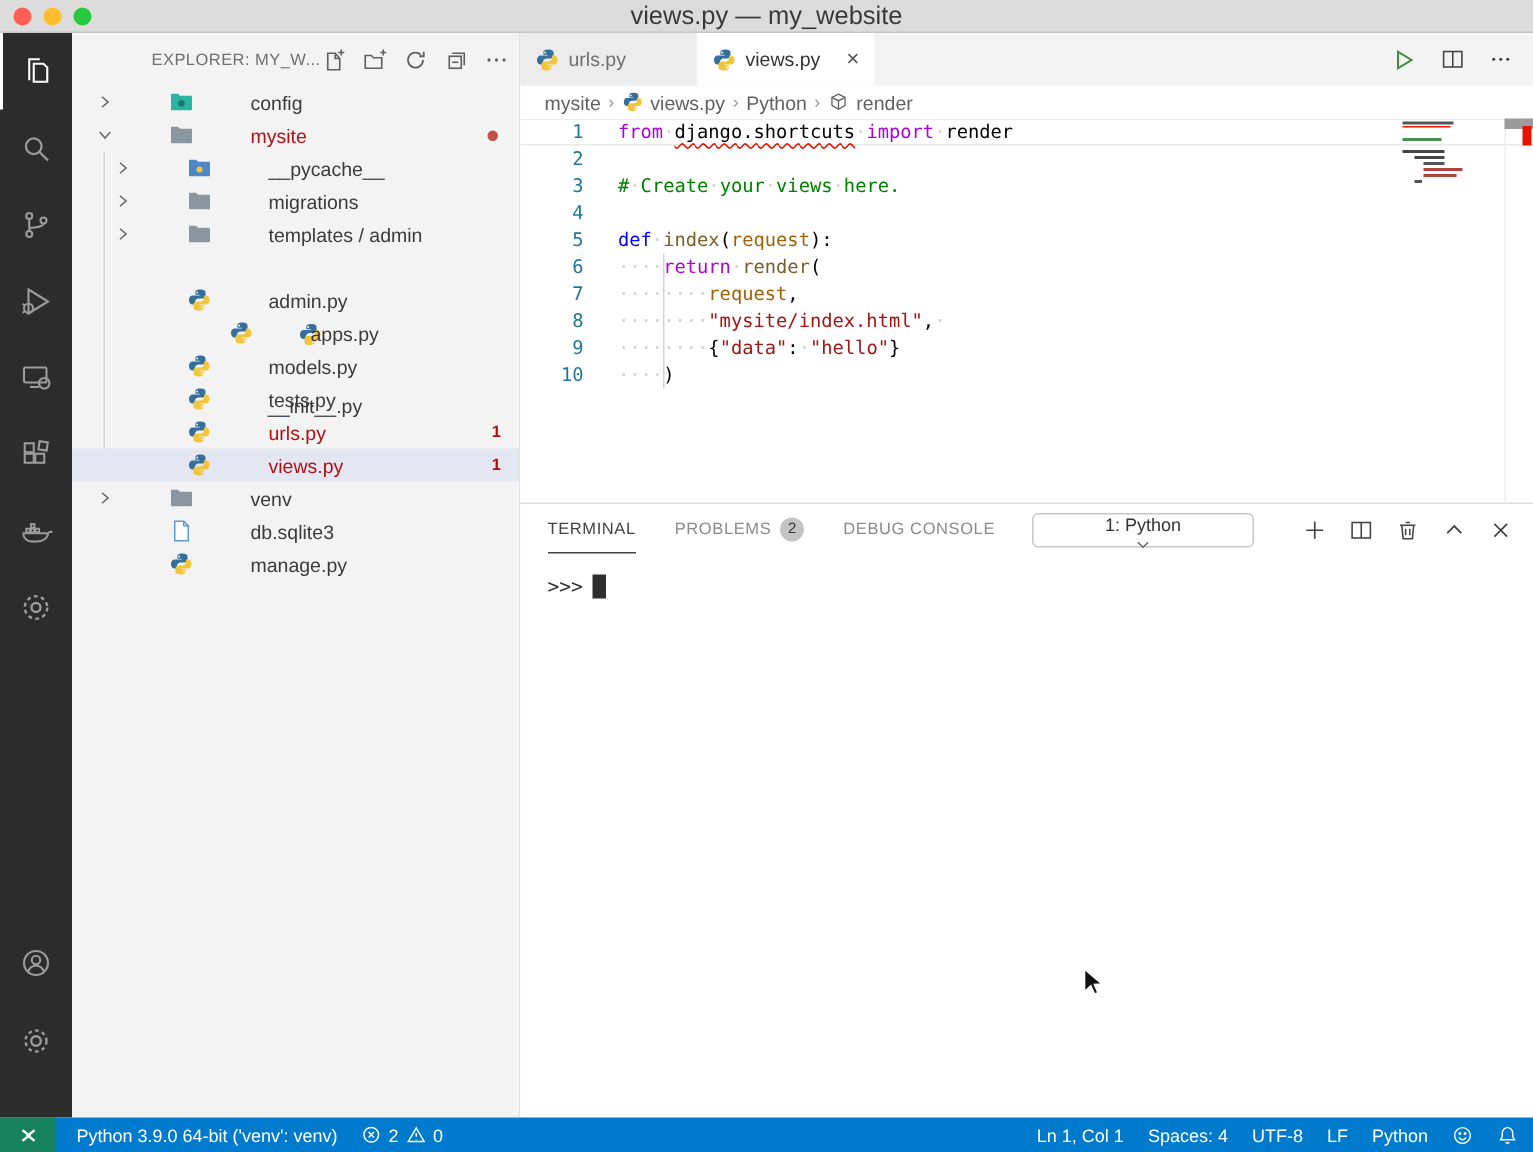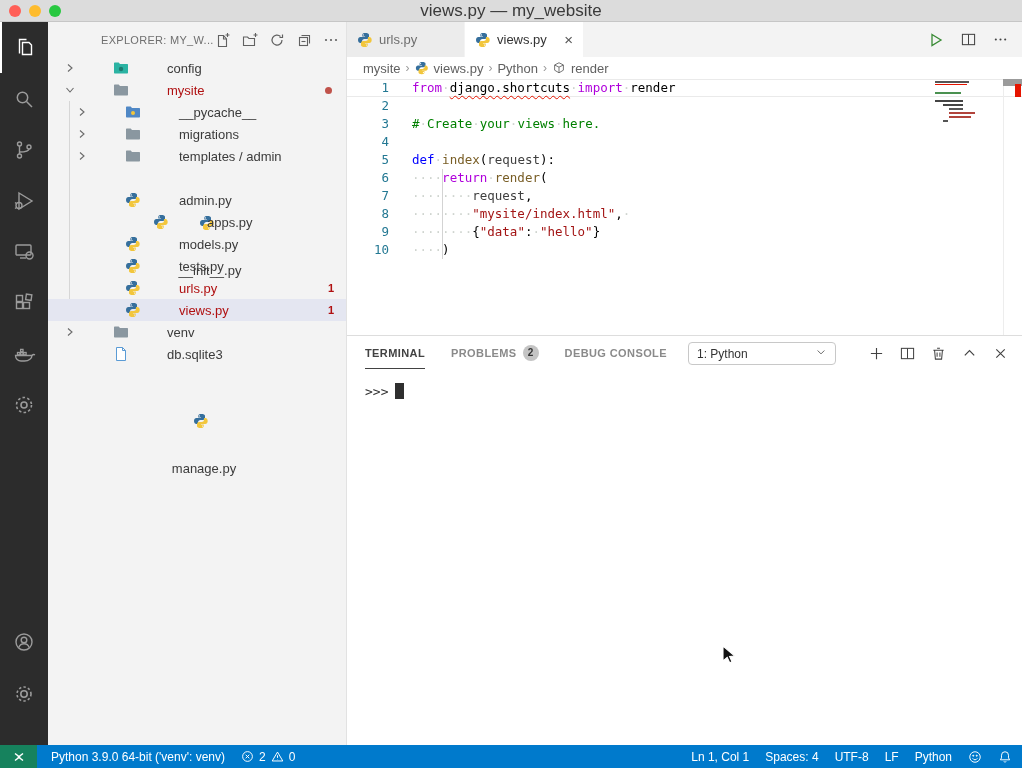--- a/index.html
+++ b/index.html
@@ -55,42 +55,42 @@
   #breadcrumb{height:22px;display:flex;align-items:center;gap:5px;font-size:13px;color:#616161;
     padding-left:16px;background:#fff;}
   #breadcrumb .sep{color:#9a9a9a;font-size:12px;}
   #breadcrumb .bic{display:flex;align-items:center;}
 
   #code{position:absolute;left:0;top:57px;width:675px;height:256px;background:#fff;}
   .code-line{display:flex;height:18px;line-height:18px;font-family:"DejaVu Sans Mono",monospace;font-size:12.5px;}
   .code-line.current{box-shadow:inset 0 1px 0 #eaeaea, inset 0 -1px 0 #eaeaea;}
   .ln{width:42px;text-align:right;color:#237893;flex:none;font-size:12.5px;}
   .lc{padding-left:23px;white-space:pre;}
-  .tk-kw{color:#af00db;}.tk-def{color:#0000ff;}.tk-fn{color:#795e26;}.tk-param{color:#404040;}
+  .tk-kw{color:#af00db;}.tk-def{color:#0000ff;}.tk-fn{color:#795e26;}.tk-param{color:#a16207;}
   .tk-cm{color:#008000;}.tk-str{color:#a31515;}.tk-pl{color:#000;}
   .tk-sq{color:#000;text-decoration:underline wavy #e51400;text-decoration-thickness:1px;text-underline-offset:3px;}
   .ws{color:#cfd4cf;}
   #indent-guide{position:absolute;left:95px;top:90px;height:90px;border-left:1px solid #d3d3d3;}
   #minimap{position:absolute;left:588px;top:0;width:70px;height:54px;}
   #minimap .mbar{position:absolute;height:2px;}
   #overview-sep{position:absolute;left:656px;top:0;height:256px;border-left:1px solid #ededed;}
   #scroll-thumb{position:absolute;left:656px;top:0;width:19px;height:7px;background:#9b9b9b;}
   #error-marker{position:absolute;left:668px;top:5px;width:6px;height:13px;background:#e51400;}
 
   
   #panel{position:absolute;left:0;bottom:0;width:675px;height:410px;border-top:1px solid #dddddd;background:#fff;}
   .panel-header{height:33px;display:flex;align-items:center;padding-left:18px;position:relative;}
   .ptab{font-size:11px;letter-spacing:.4px;color:#8a8a8a;margin-right:26px;height:33px;
-    display:flex;align-items:center;gap:6px;font-weight:bold;}
+    display:flex;align-items:center;gap:6px;}
   .ptab.active{color:#424242;box-shadow:inset 0 -1px 0 #424242;}
   .pbadge{width:16px;height:16px;border-radius:50%;background:#c4c4c4;color:#333;font-size:10px;
     display:flex;align-items:center;justify-content:center;letter-spacing:0;}
   .pdropdown{position:absolute;left:341px;top:6px;width:148px;height:23px;border:1px solid #c8c8c8;
     border-radius:4px;background:#fff;font-size:12px;color:#333;display:flex;align-items:center;
-    justify-content:space-between;padding:0 8px;}
+    justify-content:space-between;padding:0 8px;flex-direction:column;}
   .pdropdown .ddchev{color:#666;}
   .picons{position:absolute;right:14px;top:6px;height:23px;display:flex;gap:16px;align-items:center;}
   .picons .picon{display:flex;align-items:center;justify-content:center;}
   .pcontent{padding:14px 0 0 18px;display:flex;align-items:center;
     font-family:"DejaVu Sans Mono",monospace;font-size:13px;color:#333;}
   .cursor-block{width:9px;height:16px;background:#2f2f2f;margin-left:7px;}
 
   
   #statusbar{position:absolute;left:0;bottom:0;width:1022px;height:23px;background:#007acc;color:#fff;
     display:flex;align-items:center;font-size:12px;}
@@ -384,21 +384,21 @@
       <div class="tree-row" style="padding-left: 14px;">
         <span class="chev"></span>
         <span class="ticon">
           <svg viewBox="0 0 16 16" width="16" height="16">
             <path fill="#fff" stroke="#5a9bd5" d="M3.5 1.5h6l3 3v10h-9v-13z"></path>
             <path fill="none" stroke="#5a9bd5" d="M9.5 1.5v3h3"></path>
           </svg>
         </span>
         <span class="tlabel">db.sqlite3</span>
       </div>
-      <div class="tree-row" style="padding-left: 14px; flex-direction: column;">
+      <div class="tree-row" style="padding-left: 14px;">
         <span class="chev"></span>
         <span class="ticon">
           <svg viewBox="0 0 32 32" width="16" height="16">
             <path fill="#366f9c" d="M15.9 2c-3 0-5.4 1.1-5.4 3.6V9h5.6v1H6.8C4.2 10 2 12 2 16s2.2 6 4.8 6H10v-3.4C10 16 12.2 14 14.8 14h5c2.3 0 4.2-1.7 4.2-4V5.6C24 3.1 20.4 2 17.4 2h-1.5zm-3.1 2.6a1.3 1.3 0 110 2.6 1.3 1.3 0 010-2.6z"></path>
             <path fill="#f2c63c" d="M16.1 30c3 0 5.4-1.1 5.4-3.6V23h-5.6v-1h8.7c2.6 0 4.8-2 4.8-6s-2.2-6-4.8-6H22v3.4c0 2.6-2.2 4.6-4.8 4.6h-5C9.9 18 8 19.7 8 22v4.4C8 28.9 11.6 30 14.6 30h1.5zm3.1-2.6a1.3 1.3 0 110-2.6 1.3 1.3 0 010 2.6z"></path>
           </svg>
         </span>
         <span class="tlabel">manage.py</span>
       </div>
     </div>

